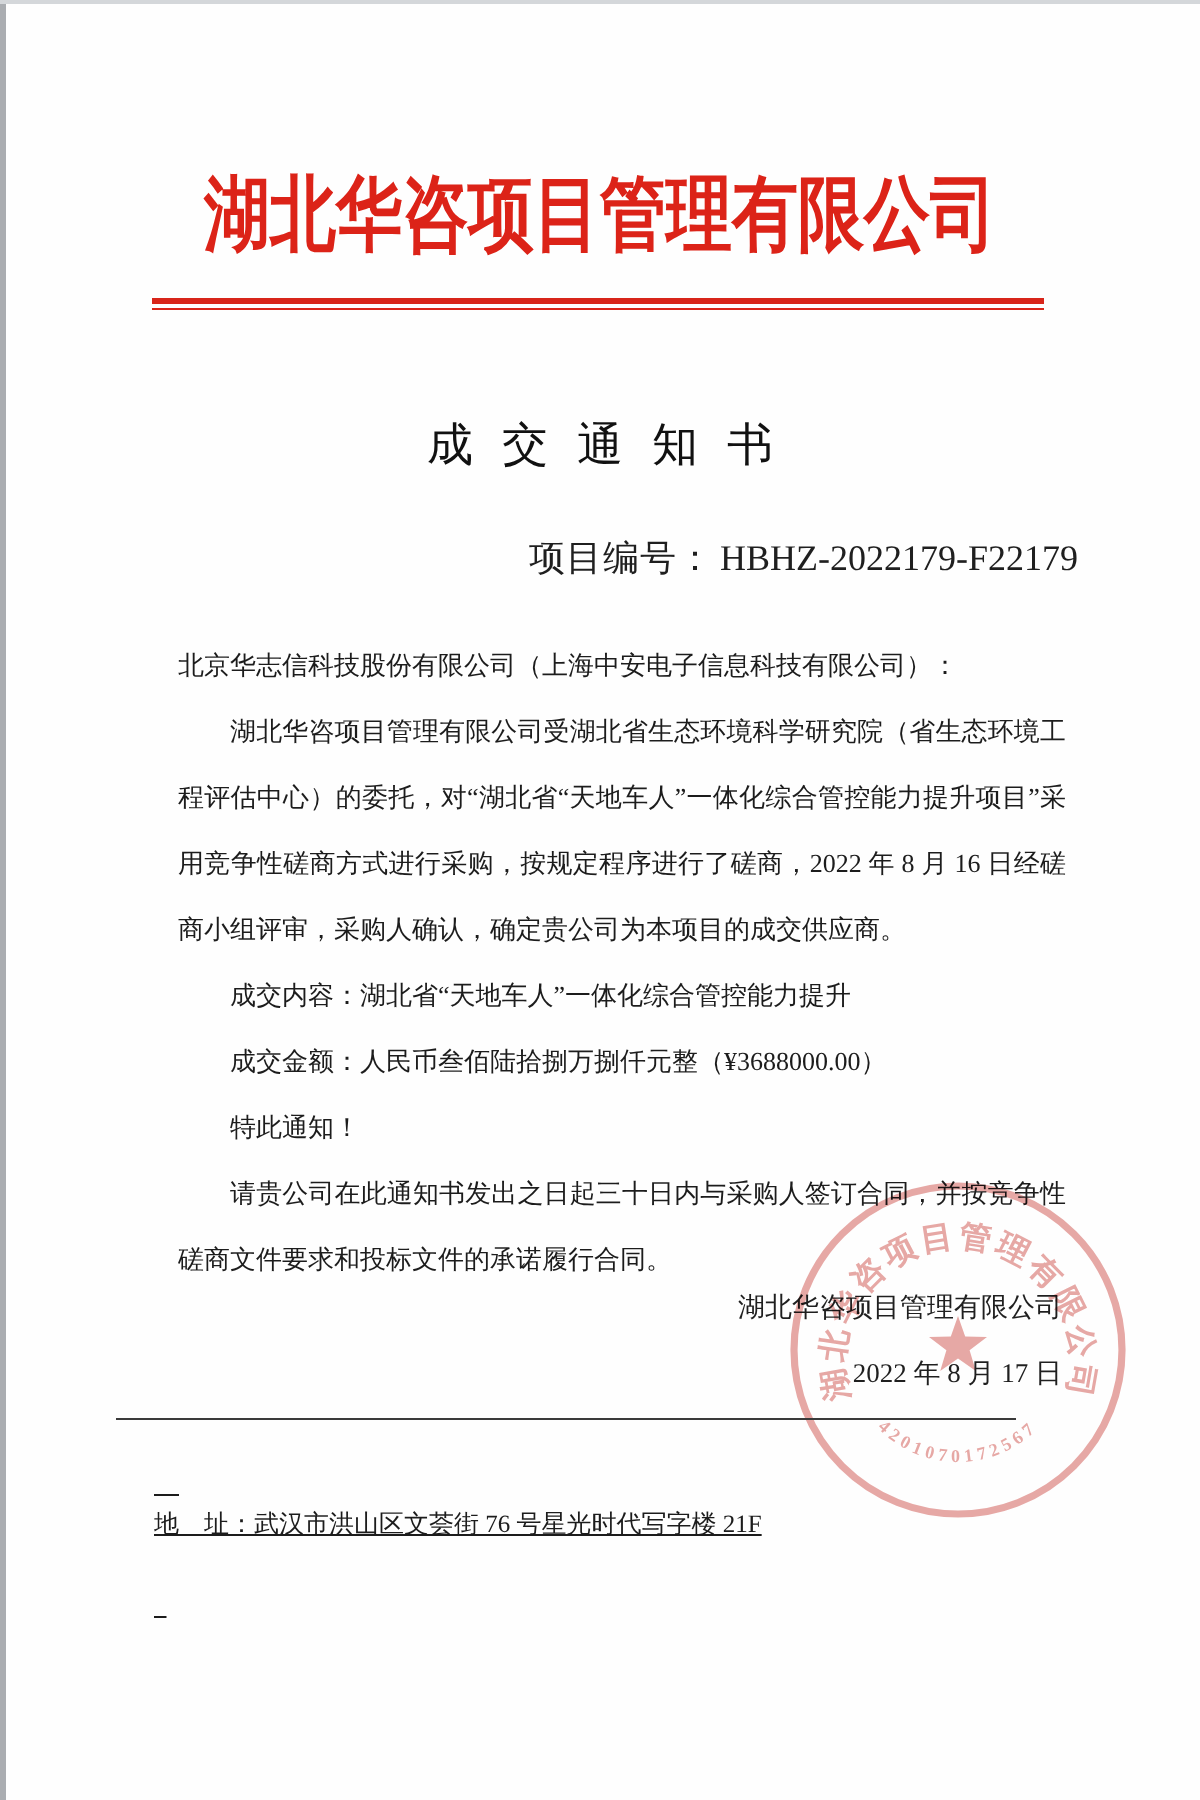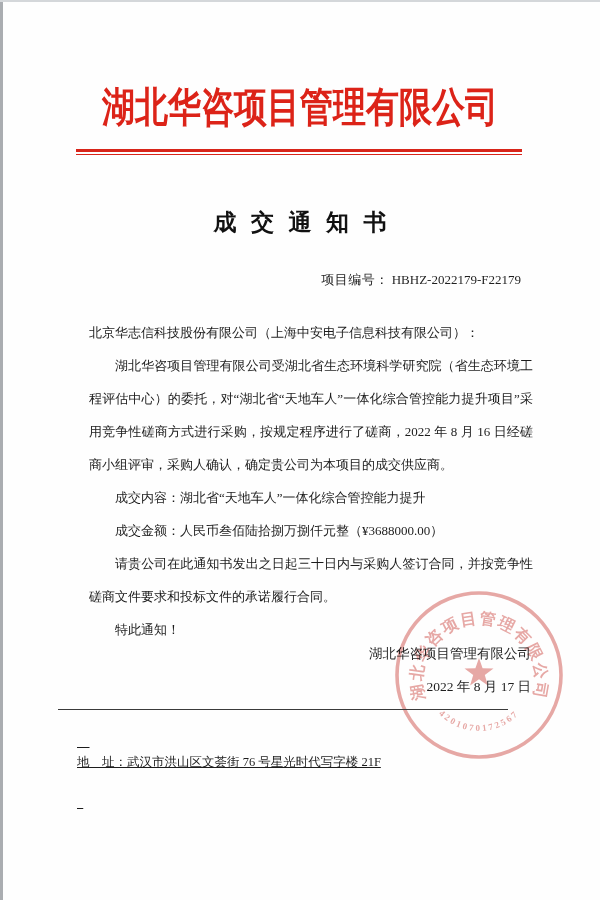--- a/index.html
+++ b/index.html
@@ -40,31 +40,31 @@
     top: 149px; left: 76px; width: 446px;
     border-top: 3.5px solid #d8251a;
     height: 2px;
     border-bottom: 1.5px solid #d8251a;
   }
   .doc-title {
     position: absolute;
     top: 207px; left: 0; width: 600px;
     text-align: center;
     font-size: 23px;
-    font-weight: bold;
+    font-weight: normal;
     color: #111;
     letter-spacing: 0.63em;
     padding-left: 0.63em;
     box-sizing: border-box;
     white-space: nowrap;
   }
   .meta {
     position: absolute;
-    top: 263px; right: 100px;
-    font-size: 13px;
+    top: 263px; right: 82px;
+    font-size: 18px;
     line-height: 33px;
     white-space: nowrap;
   }
   .meta .lbl { letter-spacing: 0.5px; }
   .meta .val { margin-left: 3px; }
 
   .body-text {
     position: absolute;
     top: 316px; left: 89px; width: 444px;
     font-size: 13px;
@@ -126,22 +126,22 @@
 
   <div class="meta">
     <div><span class="lbl">项目编号：</span><span class="val">HBHZ-2022179-F22179</span></div>
   </div>
 
   <div class="body-text">
     <p>北京华志信科技股份有限公司（上海中安电子信息科技有限公司）：</p>
     <p class="indent">湖北华咨项目管理有限公司受湖北省生态环境科学研究院（省生态环境工程评估中心）的委托，对“湖北省“天地车人”一体化综合管控能力提升项目”采用竞争性磋商方式进行采购，按规定程序进行了磋商，2022 年 8 月 16 日经磋商小组评审，采购人确认，确定贵公司为本项目的成交供应商。</p>
     <p class="indent">成交内容：湖北省“天地车人”一体化综合管控能力提升</p>
     <p class="indent">成交金额：人民币叁佰陆拾捌万捌仟元整（¥3688000.00）</p>
+    <p class="indent">特此通知！</p>
     <p class="indent">请贵公司在此通知书发出之日起三十日内与采购人签订合同，并按竞争性磋商文件要求和投标文件的承诺履行合同。</p>
-    <p class="indent">特此通知！</p>
   </div>
 
   <div class="signature">
     <div>湖北华咨项目管理有限公司</div>
     <div>2022 年 8 月 17 日</div>
   </div>
 
   <svg class="seal" viewBox="0 0 172 172" xmlns="http://www.w3.org/2000/svg">
     <g color="#d4625d">
       <defs>

